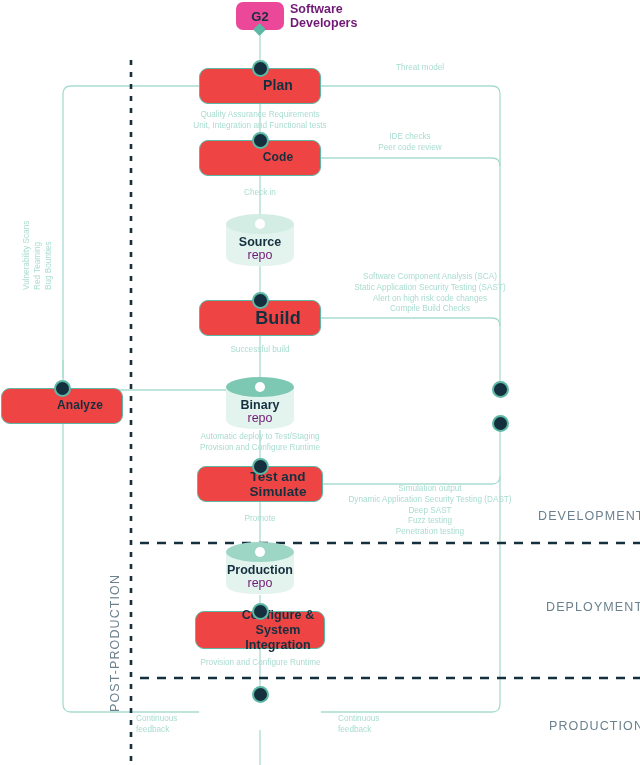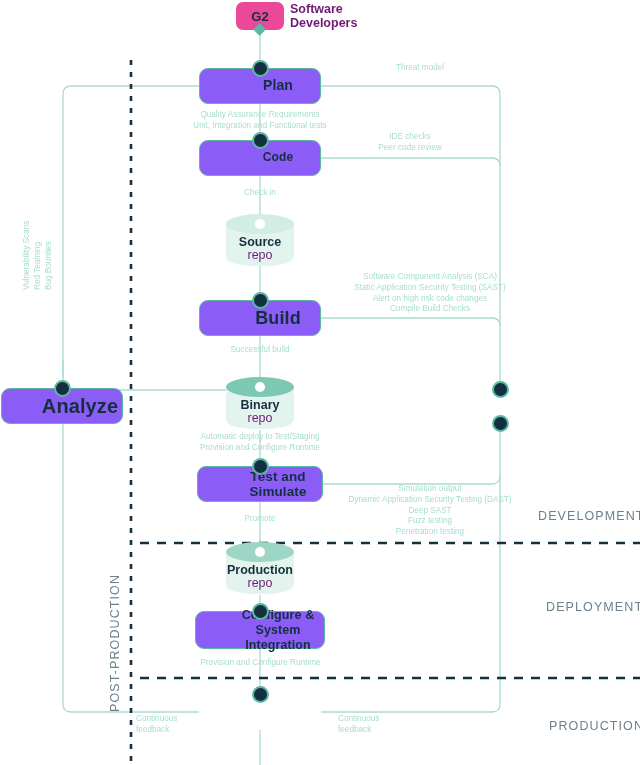--- a/index.html
+++ b/index.html
@@ -1,21 +1,21 @@
 <!DOCTYPE html>
 <html><head>
 <meta charset="utf-8">
 <style>
   html,body{margin:0;padding:0;background:#ffffff;}
   body{width:640px;height:765px;position:relative;overflow:hidden;
        font-family:"Liberation Sans", sans-serif;-webkit-font-smoothing:antialiased;}
   #stage{position:absolute;inset:0;width:640px;height:765px;}
   svg#wires{position:absolute;left:0;top:0;width:640px;height:765px;}
 
-  .node{position:absolute;box-sizing:border-box;background:#8b5cf6;
+  .node{position:absolute;box-sizing:border-box;background:#ef4444;
         border:1.6px solid #5cb8a4;border-radius:9px;
         display:flex;align-items:center;justify-content:center;text-align:center;
         color:#14303f;font-weight:bold;letter-spacing:.1px;line-height:1.12;padding-left:36px;}
   .node.two-line{line-height:1.2;}
 
   .dot{position:absolute;border-radius:50%;background:#14303f;
        border:2.4px solid #5cb8a4;box-sizing:border-box;}
 
   .repo{position:absolute;box-sizing:border-box;text-align:center;}
   .repo .cyl{position:absolute;inset:0;}
@@ -117,21 +117,21 @@
   <div class="node" style="left:199px;top:140px;width:122px;height:36px;font-size:12px;">
     <span>Code</span>
   </div>
   <div class="dot" style="left:252px;top:132px;width:17px;height:17px;"></div>
 
   <div class="node" style="left:199px;top:300px;width:122px;height:36px;font-size:18px;">
     <span>Build</span>
   </div>
   <div class="dot" style="left:252px;top:292px;width:17px;height:17px;"></div>
 
-  <div class="node" style="left:1px;top:388px;width:122px;height:36px;font-size:20px;">
+  <div class="node" style="left:1px;top:388px;width:122px;height:36px;font-size:12px;">
     <span>Analyze</span>
   </div>
   <div class="dot" style="left:54px;top:380px;width:17px;height:17px;"></div>
 
   <div class="node" style="left:197px;top:466px;width:126px;height:36px;font-size:13.5px;">
     <span>Test and Simulate</span>
   </div>
   <div class="dot" style="left:252px;top:458px;width:17px;height:17px;"></div>
 
   <div class="node two-line" style="left:195px;top:611px;width:130px;height:38px;font-size:12.5px;white-space:pre-line;">

